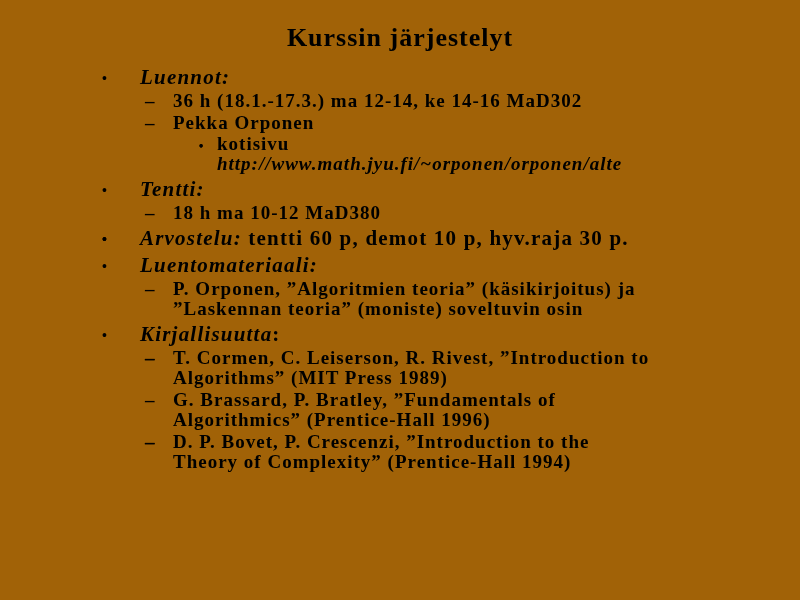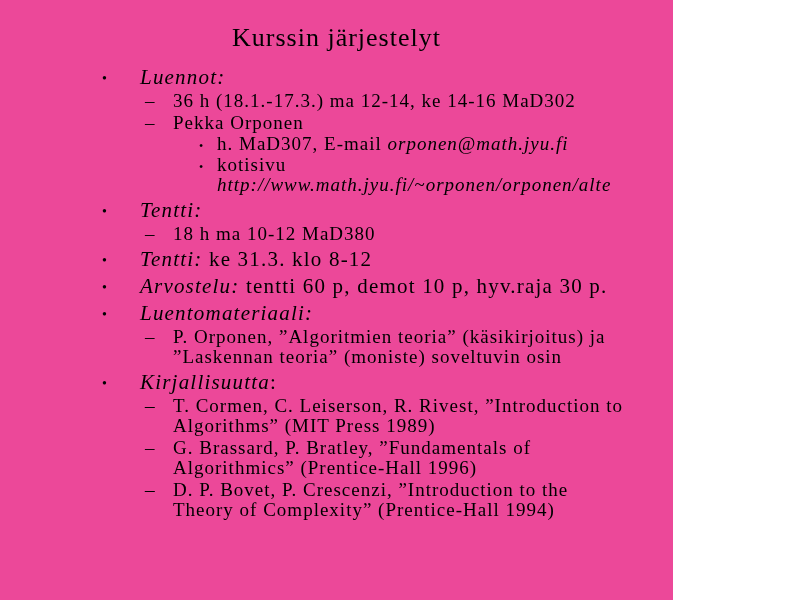--- a/index.html
+++ b/index.html
@@ -1,18 +1,18 @@
 <!DOCTYPE html>
 <html><head>
 <meta charset="utf-8">
 <style>
   html,body{margin:0;padding:0;background:#fff;}
   .slide{
-    position:relative;width:673px;height:600px;background:#ec4899;color:#000000;
-    font-family:"Liberation Serif","DejaVu Serif",serif;overflow:hidden;
+    position:relative;width:800px;height:600px;background:#a16207;color:#000000;
+    font-family:"Liberation Serif","DejaVu Serif",serif;overflow:hidden;font-weight:bold;
   }
   .slide-title{
     position:absolute;top:22px;left:0;width:100%;text-align:center;
     font-size:26px;line-height:32px;letter-spacing:1px;
   }
   .content{position:absolute;top:62px;left:0;width:790px;}
   .item{position:relative;}
   .level-1{margin-top:4px;font-size:21px;line-height:23px;letter-spacing:1.2px;padding-left:140px;}
   .level-2{margin-top:2px;font-size:19px;line-height:20px;letter-spacing:1px;padding-left:173px;}
   .level-3{margin-top:1px;font-size:19px;line-height:20px;letter-spacing:1px;padding-left:217px;}
@@ -25,26 +25,26 @@
 </style>
 </head>
 <body>
 
 <div class="slide">
   <div class="slide-title">Kurssin järjestelyt</div>
   <div class="content">
       <div class="item level-1"><span class="marker">•</span><span class="text"><span class="it">Luennot:</span></span></div>
       <div class="item level-2"><span class="marker">–</span><span class="text"><span class="rm">36 h (18.1.-17.3.) ma 12-14, ke 14-16 MaD302</span></span></div>
       <div class="item level-2"><span class="marker">–</span><span class="text"><span class="rm">Pekka Orponen</span></span></div>
-      <div class="item level-3"><span class="marker">•</span><span class="text"><span class="rm">h. MaD307, E-mail </span><span class="it">orponen@math.jyu.fi</span></span></div>
+      <div class="item level-3"><span class="marker">•</span></div>
       <div class="item level-3"><span class="marker">•</span><span class="text"><span class="rm">kotisivu
 </span><span class="it">http://www.math.jyu.fi/~orponen/orponen/alte</span></span></div>
       <div class="item level-1"><span class="marker">•</span><span class="text"><span class="it">Tentti:</span></span></div>
       <div class="item level-2"><span class="marker">–</span><span class="text"><span class="rm">18 h ma 10-12 MaD380</span></span></div>
-      <div class="item level-1"><span class="marker">•</span><span class="text"><span class="it">Tentti:</span><span class="rm"> ke 31.3. klo 8-12</span></span></div>
+      <div class="item level-1"><span class="marker">•</span></div>
       <div class="item level-1"><span class="marker">•</span><span class="text"><span class="it">Arvostelu:</span><span class="rm"> tentti 60 p, demot 10 p, hyv.raja 30 p.</span></span></div>
       <div class="item level-1"><span class="marker">•</span><span class="text"><span class="it">Luentomateriaali:</span></span></div>
       <div class="item level-2"><span class="marker">–</span><span class="text"><span class="rm">P. Orponen, ”Algoritmien teoria” (käsikirjoitus) ja
 ”Laskennan teoria” (moniste) soveltuvin osin</span></span></div>
       <div class="item level-1"><span class="marker">•</span><span class="text"><span class="it">Kirjallisuutta</span><span class="rm">:</span></span></div>
       <div class="item level-2"><span class="marker">–</span></div>
       <div class="item level-2"><span class="marker">–</span><span class="text"><span class="rm">T. Cormen, C. Leiserson, R. Rivest, ”Introduction to
 Algorithms” (MIT Press 1989)</span></span></div>
       <div class="item level-2"><span class="marker">–</span><span class="text"><span class="rm">G. Brassard, P. Bratley, ”Fundamentals of
 Algorithmics” (Prentice-Hall 1996)</span></span></div>

